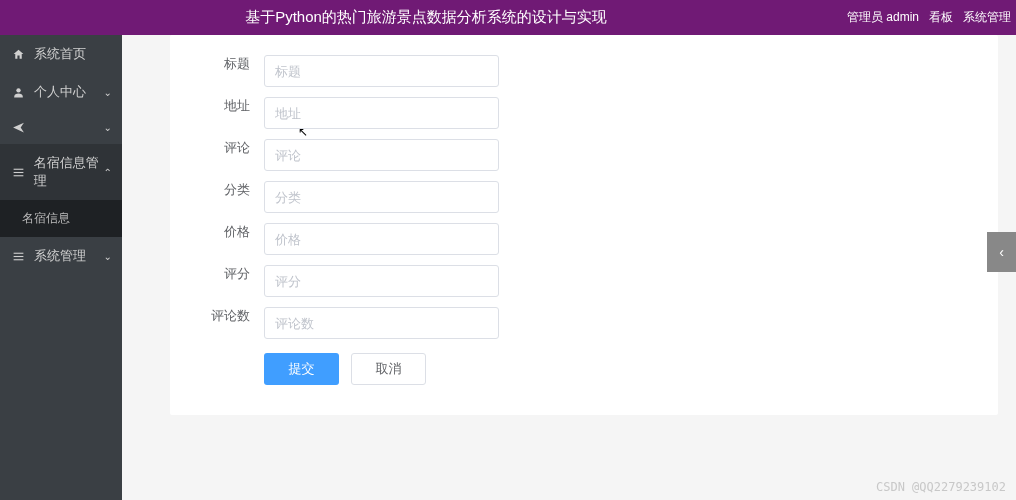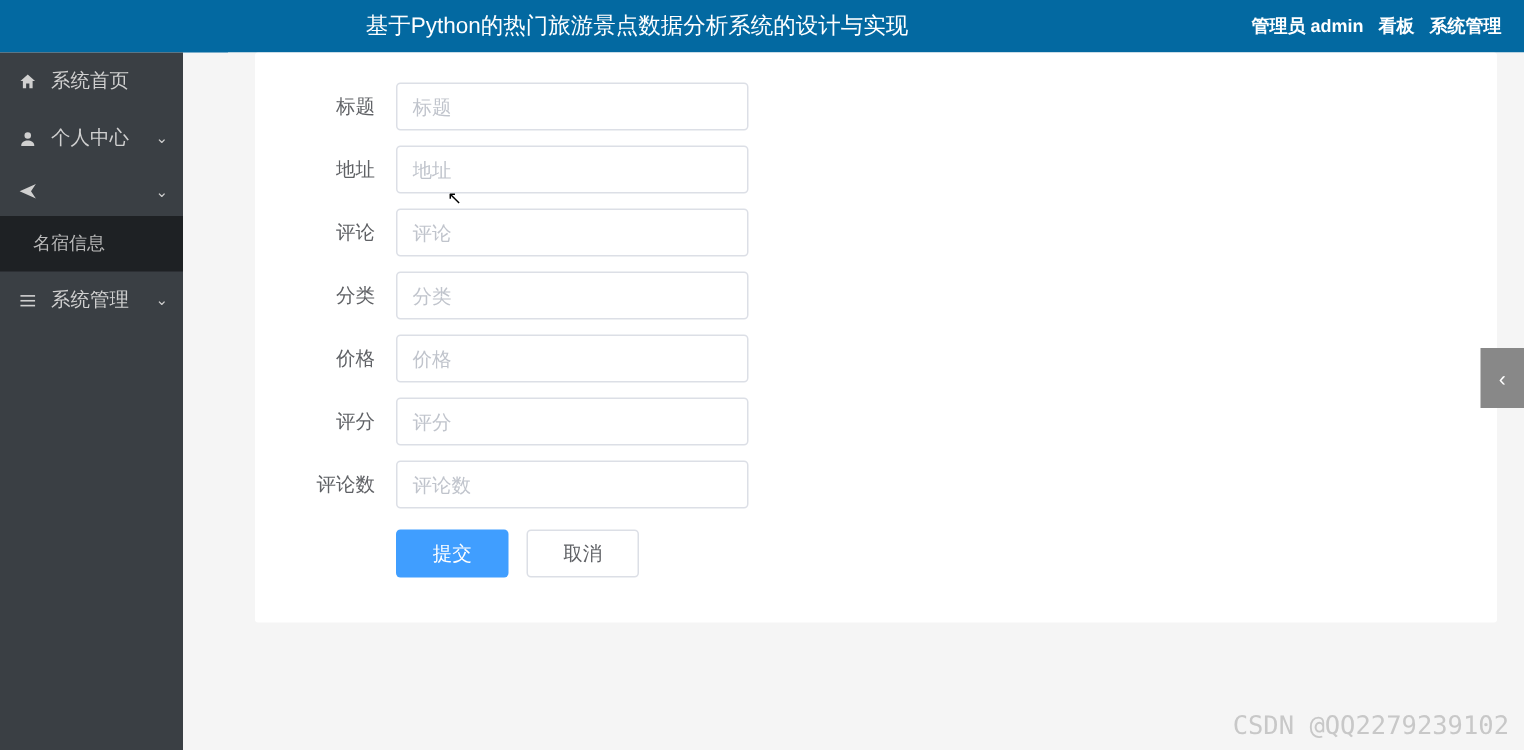--- a/index.html
+++ b/index.html
@@ -1,54 +1,54 @@
 <!DOCTYPE html>
 <html><head>
 <meta charset="utf-8">
 <style>
 * { margin: 0; padding: 0; box-sizing: border-box; }
 body { font-family: "Microsoft YaHei", Arial, sans-serif; font-size: 13px; background: #f5f5f5; width: 1016px; height: 500px; overflow: hidden; position: relative; }
 
-.header { height: 35px; background: #0369a1; color: #fff; display: flex; align-items: center; padding: 0 15px; }
+.header { height: 35px; background: #701a75; color: #fff; display: flex; align-items: center; padding: 0 5px; }
 .header-title { flex: 1; text-align: center; font-size: 15px; font-weight: 500; }
-.header-right { display: flex; gap: 10px; font-size: 12px; font-weight: bold; }
+.header-right { display: flex; gap: 10px; font-size: 12px; }
 .header-right span { cursor: pointer; }
 
 .container { display: flex; height: calc(100% - 35px); gap: 30px; }
 .sidebar { width: 122px; background: #3a3f44; color: #d0d0d0; font-size: 13px; }
 .side-item { display: flex; align-items: center; padding: 10px 12px; cursor: pointer; position: relative; }
 .side-item .icon { width: 14px; margin-right: 8px; display: inline-flex; align-items: center; }
 .side-item .arrow { position: absolute; right: 10px; font-size: 10px; }
 .side-item.dark { background: #2f3337; }
 .side-item.active { background: #1e2124; padding-left: 22px; font-size: 12px; color: #bbb; }
 
 .main { flex: 1; background: #f5f5f5; overflow: auto; }
 .breadcrumb { padding: 12px 18px; font-size: 12px; color: #333; }
 .breadcrumb .sep { margin: 0 5px; color: #ccc; }
 .breadcrumb .current { color: #aaa; }
 
 .form-card { background: #fff; margin: 0 18px 18px; padding: 20px 30px 30px; border-radius: 2px; }
-.form-row { display: flex; align-items: center; margin-bottom: 10px; }
+.form-row { display: flex; margin-bottom: 10px; }
 .form-row.top { align-items: flex-start; }
 .form-label { width: 50px; text-align: right; margin-right: 14px; color: #606266; font-size: 13px; padding-top: 8px; }
 .form-row:not(.top) .form-label { padding-top: 0; }
 .form-input { width: 235px; height: 32px; border: 1px solid #dcdfe6; border-radius: 3px; padding: 0 10px; font-size: 13px; color: #606266; outline: none; }
 .form-input::placeholder { color: #c0c4cc; }
 
 .upload-box { width: 118px; height: 70px; border: 1px dashed #c0c4cc; border-radius: 4px; display: flex; align-items: center; justify-content: center; cursor: pointer; color: #8c939d; font-size: 24px; font-weight: 300; }
 .upload-hint { font-size: 11px; color: #aaa; margin-top: 6px; }
 
 .btn-row { margin-top: 14px; padding-left: 64px; display: flex; gap: 12px; }
 .btn { width: 75px; height: 32px; border-radius: 3px; font-size: 13px; cursor: pointer; display: flex; align-items: center; justify-content: center; }
 .btn-primary { background: #409eff; color: #fff; border: none; }
 .btn-default { background: #fff; color: #606266; border: 1px solid #dcdfe6; }
 
 .side-handle { position: absolute; right: 0; top: 232px; width: 29px; height: 40px; background: #888; color: #fff; display: flex; align-items: center; justify-content: center; cursor: pointer; font-size: 14px; }
 
-.watermark { position: absolute; right: 10px; bottom: 6px; color: #c8c8c8; font-size: 17px; font-family: monospace; }
+.watermark { position: absolute; right: 10px; bottom: 6px; color: #c8c8c8; font-size: 12px; font-family: monospace; }
 .cursor { position: absolute; left: 298px; top: 125px; font-size: 12px; pointer-events: none; }
 </style>
 </head>
 <body>
 
 <div class="header">
   <div class="header-title">基于Python的热门旅游景点数据分析系统的设计与实现</div>
   <div class="header-right">
     <span>管理员 admin</span>
     <span>看板</span>
@@ -76,20 +76,31 @@
       <span>个人中心</span>
       <span class="arrow">⌄</span>
     </div>
     <div class="side-item">
       <span class="icon">
           <svg width="13" height="13" viewBox="0 0 24 24" fill="#d0d0d0">
             <path d="M2 12l20-9-6 9 6 9z"></path>
           </svg>
         </span>
       <span class="arrow">⌄</span>
+    </div>
+    <div class="side-item dark">
+      <span class="icon">
+          <svg width="13" height="13" viewBox="0 0 24 24" fill="#d0d0d0">
+            <rect x="3" y="5" width="18" height="2"></rect>
+            <rect x="3" y="11" width="18" height="2"></rect>
+            <rect x="3" y="17" width="18" height="2"></rect>
+          </svg>
+        </span>
+      <span>名宿信息管理</span>
+      <span class="arrow">⌃</span>
     </div>
     <div class="side-item active">
       <span>名宿信息</span>
     </div>
     <div class="side-item">
       <span class="icon">
           <svg width="13" height="13" viewBox="0 0 24 24" fill="#d0d0d0">
             <rect x="3" y="5" width="18" height="2"></rect>
             <rect x="3" y="11" width="18" height="2"></rect>
             <rect x="3" y="17" width="18" height="2"></rect>

